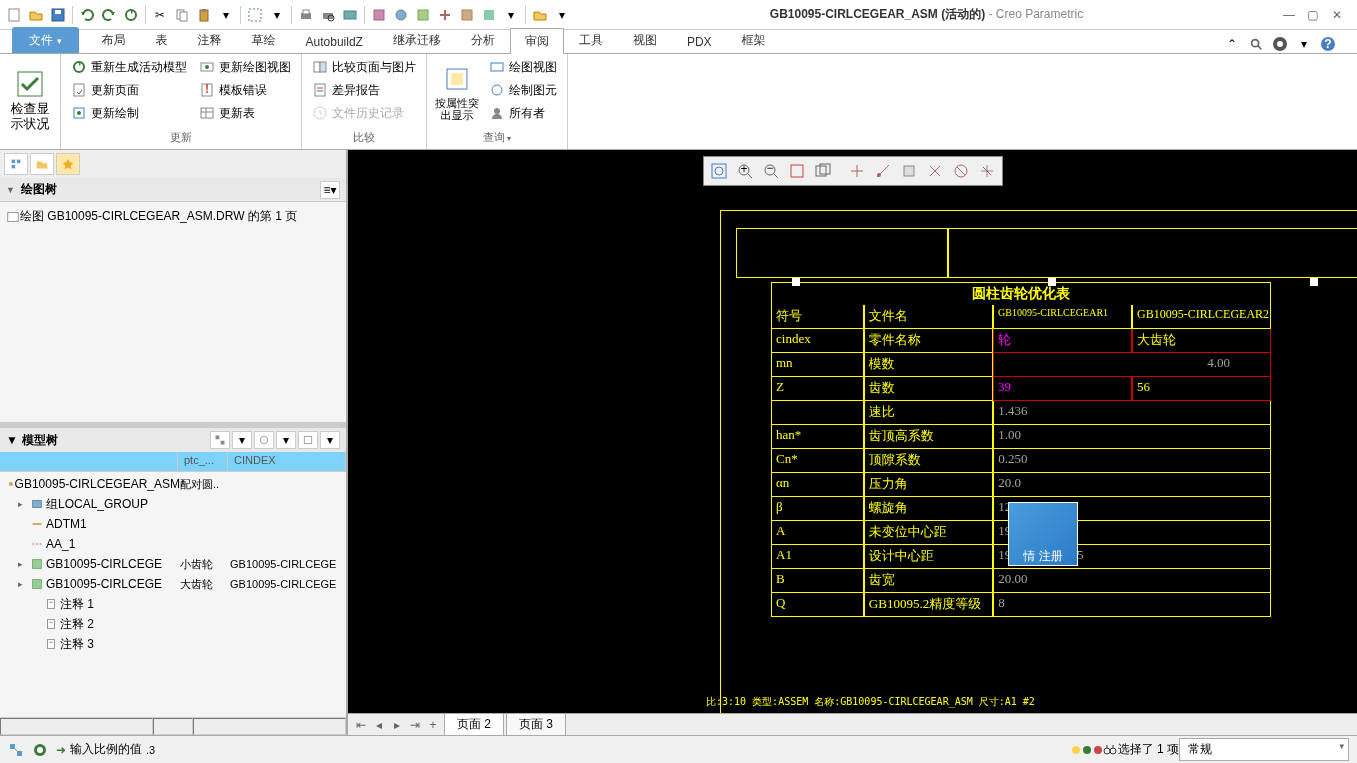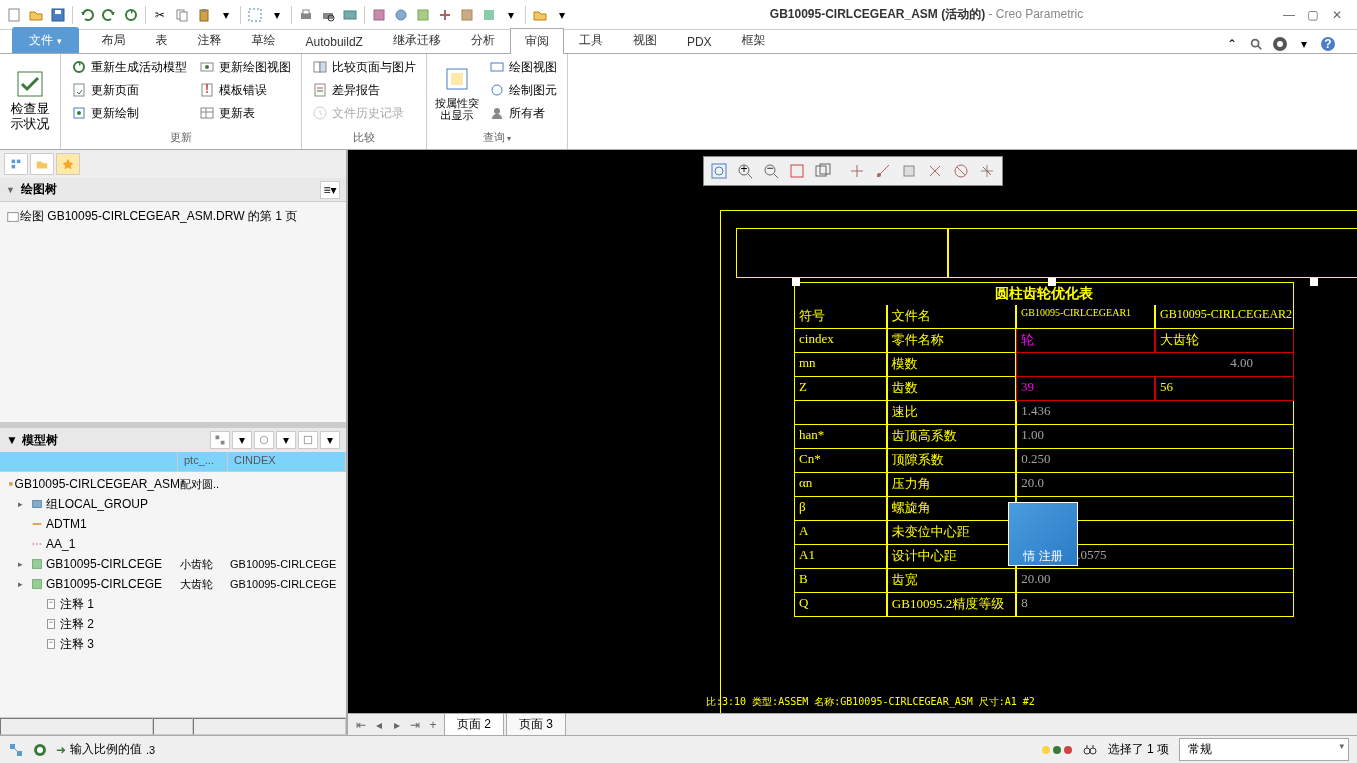--- a/index.html
+++ b/index.html
@@ -55,41 +55,41 @@
 .mrow .c2{width:50px;font-size:11px;overflow:hidden;white-space:nowrap}
 .mrow .c3{flex:1;font-size:11px;overflow:hidden;white-space:nowrap}
 .indent{display:inline-block}
 .scrolls{height:18px;display:flex;border-top:1px solid #ccc}
 .scrolls .sb{flex:1;background:#eee;border:1px inset #ccc}
 .canvas-area{flex:1;background:#000;position:relative;display:flex;flex-direction:column}
 .view-toolbar{position:absolute;top:6px;left:50%;transform:translateX(-50%);background:#f0f0f0;border:1px solid #888;display:flex;padding:2px;gap:0;z-index:10}
 .vtool{width:26px;height:24px;display:flex;align-items:center;justify-content:center;cursor:pointer;border:1px solid transparent}
 .drawing{flex:1;position:relative;overflow:hidden}
 .dwg-frame{position:absolute;border:1px solid #ff0}
-.dwg-table{position:absolute;left:446px;top:302px;width:500px}
+.dwg-table{position:absolute;left:423px;top:302px;width:500px}
 .handle{position:absolute;width:8px;height:8px;background:#fff;z-index:5}
 .dwg-title{text-align:center;color:#ff0;font-family:SimSun;font-size:14px;font-weight:bold;padding:2px;border:1px solid #ff0;border-bottom:none}
 .dwg-row{display:flex;height:24px}
 .dwg-cell{border:1px solid #ff0;border-top:none;padding:2px 4px;font-family:SimSun;font-size:13px;overflow:hidden;white-space:nowrap}
 .dwg-cell.sym{width:96px;color:#ff0}
 .dwg-cell.name{width:134px;color:#ff0}
 .dwg-cell.val{width:144px;color:#f0f}
 .dwg-cell.val2{width:144px;color:#ff0}
 .dwg-cell.wide{width:288px;color:#a3a3a3}
 .dwg-cell.red{border-color:#c00}
 .popup{position:absolute;left:660px;top:352px;width:70px;height:64px;background:linear-gradient(135deg,#4a9de0,#2b7bc4);border:1px solid #fff;z-index:8;display:flex;align-items:flex-end;justify-content:center;color:#fff;font-size:10px}
 .coord-text{position:absolute;left:358px;bottom:4px;color:#ff0;font-size:10px;font-family:monospace}
 .sheet-tabs{height:22px;background:#eee;border-top:1px solid #aaa;display:flex;align-items:center;padding:0 4px;gap:0}
 .sheet-nav{width:18px;height:18px;display:flex;align-items:center;justify-content:center;cursor:pointer;color:#666}
 .sheet-tab{padding:2px 12px;border:1px solid #aaa;background:#f8f8f8;cursor:pointer;margin-left:2px}
 .sheet-tab.active{background:#fff;font-weight:normal}
 .status-bar{height:28px;background:#f0f0f0;border-top:1px solid #aaa;display:flex;align-items:center;padding:0 8px;gap:8px}
 .status-input{flex:0 0 auto;display:flex;align-items:center;gap:4px}
 .status-input input{width:60px;border:none;background:transparent;font-size:11px}
-.status-right{margin-left:auto;display:flex;align-items:center;gap:10px}
+.status-right{margin-left:auto;display:flex;align-items:center;}
 .status-sel{border:1px solid #aaa;padding:2px 24px 2px 8px;background:#fff;position:relative}
 .status-sel::after{content:"▾";position:absolute;right:4px;font-size:9px;color:#666}
 .dots{display:flex;gap:3px}
 .dot{width:8px;height:8px;border-radius:50%}
 svg{display:block}
 </style>
 </head>
 <body>
 
 <div class="qat">

